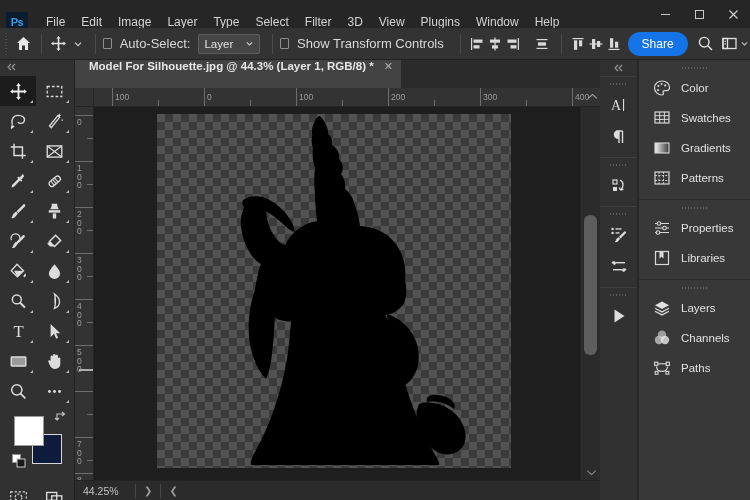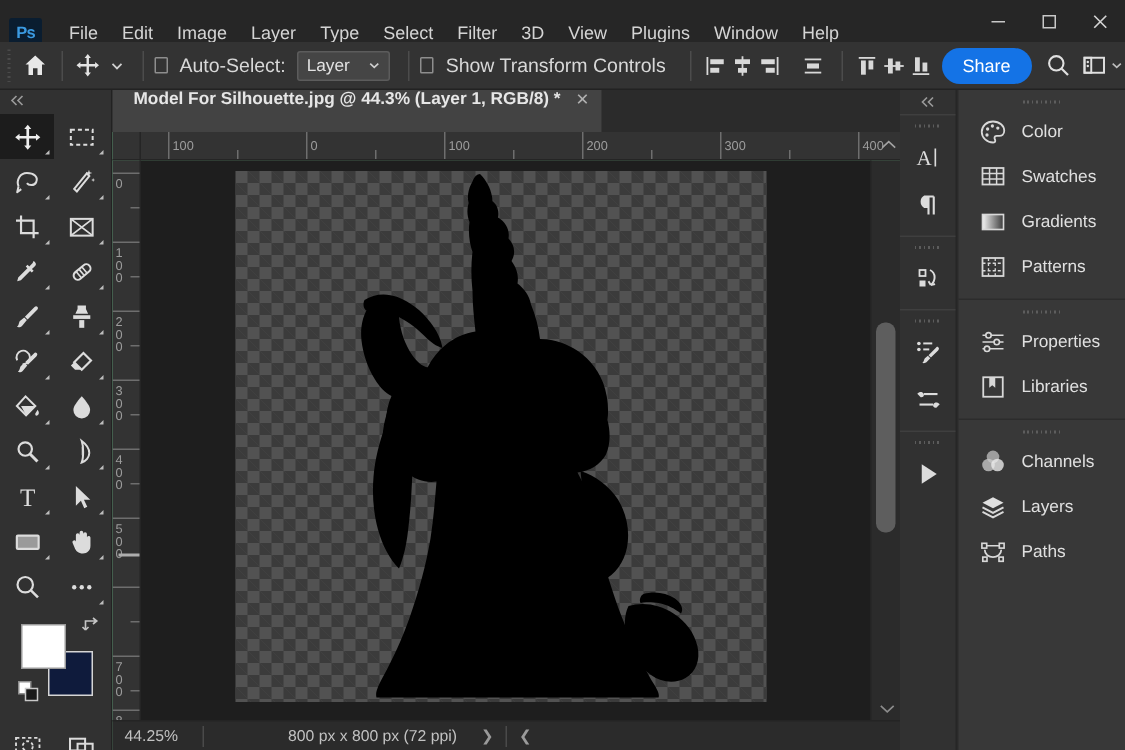--- a/index.html
+++ b/index.html
@@ -726,21 +726,20 @@
           </svg>
       </div>
     </div>
 
     <div class="sb-h"></div>
   </div>
 
   <div class="statusbar">
     <div class="zoomval">44.25%</div>
     <div class="statsep"></div>
-    <div class="docsize">800 px x 800 px (72 ppi)</div>
     <div class="st-arrow">❯</div>
     <div class="statsep"></div>
     <div class="st-arrow">❮</div>
   </div>
 
   <div class="dock-mini">
     <div class="dm-collapse">
       <svg width="12" height="8" viewBox="0 0 12 8">
           <path d="M5 1 L2 4 L5 7 M9 1 L6 4 L9 7" stroke="#9a9a9a" stroke-width="1.1" fill="none"></path>
         </svg>
@@ -885,37 +884,37 @@
         <span class="p-label">Libraries</span>
       </div>
     </div>
 
     <div class="p-group">
       <div class="p-handle"></div>
 
       <div class="p-row">
         <span class="p-ico">
           <svg width="18" height="18" viewBox="0 0 18 18">
+              <path d="M9 2.5 L16 6.2 L9 9.9 L2 6.2 Z" fill="#e0e0e0"></path>
+              <path d="M2 9.2 L9 12.9 L16 9.2" fill="none" stroke="#d8d8d8" stroke-width="1.3"></path>
+              <path d="M2 12.2 L9 15.9 L16 12.2" fill="none" stroke="#d8d8d8" stroke-width="1.3"></path>
+            </svg>
+        </span>
+        <span class="p-label">Layers</span>
+      </div>
+
+      <div class="p-row">
+        <span class="p-ico">
+          <svg width="18" height="18" viewBox="0 0 18 18">
               <circle cx="9" cy="5.6" r="4.2" fill="#9e9e9e"></circle>
               <circle cx="6" cy="11" r="4.2" fill="#c8c8c8" fill-opacity="0.78"></circle>
               <circle cx="12" cy="11" r="4.2" fill="#ededed" fill-opacity="0.78"></circle>
             </svg>
         </span>
         <span class="p-label">Channels</span>
-      </div>
-
-      <div class="p-row">
-        <span class="p-ico">
-          <svg width="18" height="18" viewBox="0 0 18 18">
-              <path d="M9 2.5 L16 6.2 L9 9.9 L2 6.2 Z" fill="#e0e0e0"></path>
-              <path d="M2 9.2 L9 12.9 L16 9.2" fill="none" stroke="#d8d8d8" stroke-width="1.3"></path>
-              <path d="M2 12.2 L9 15.9 L16 12.2" fill="none" stroke="#d8d8d8" stroke-width="1.3"></path>
-            </svg>
-        </span>
-        <span class="p-label">Layers</span>
       </div>
 
       <div class="p-row">
         <span class="p-ico">
           <svg width="18" height="18" viewBox="0 0 18 18">
               <path d="M3.5 4.5 C3.5 11, 14.5 11, 14.5 4.5" fill="none" stroke="#d8d8d8" stroke-width="1.2" transform="translate(0,3)"></path>
               <rect x="1.6" y="3.2" width="3.2" height="3.2" fill="none" stroke="#d8d8d8" stroke-width="1.1"></rect>
               <rect x="13.2" y="3.2" width="3.2" height="3.2" fill="none" stroke="#d8d8d8" stroke-width="1.1"></rect>
               <rect x="2.2" y="12.4" width="2.8" height="2.8" fill="none" stroke="#d8d8d8" stroke-width="1.1"></rect>
               <rect x="13" y="12.4" width="2.8" height="2.8" fill="none" stroke="#d8d8d8" stroke-width="1.1"></rect>

